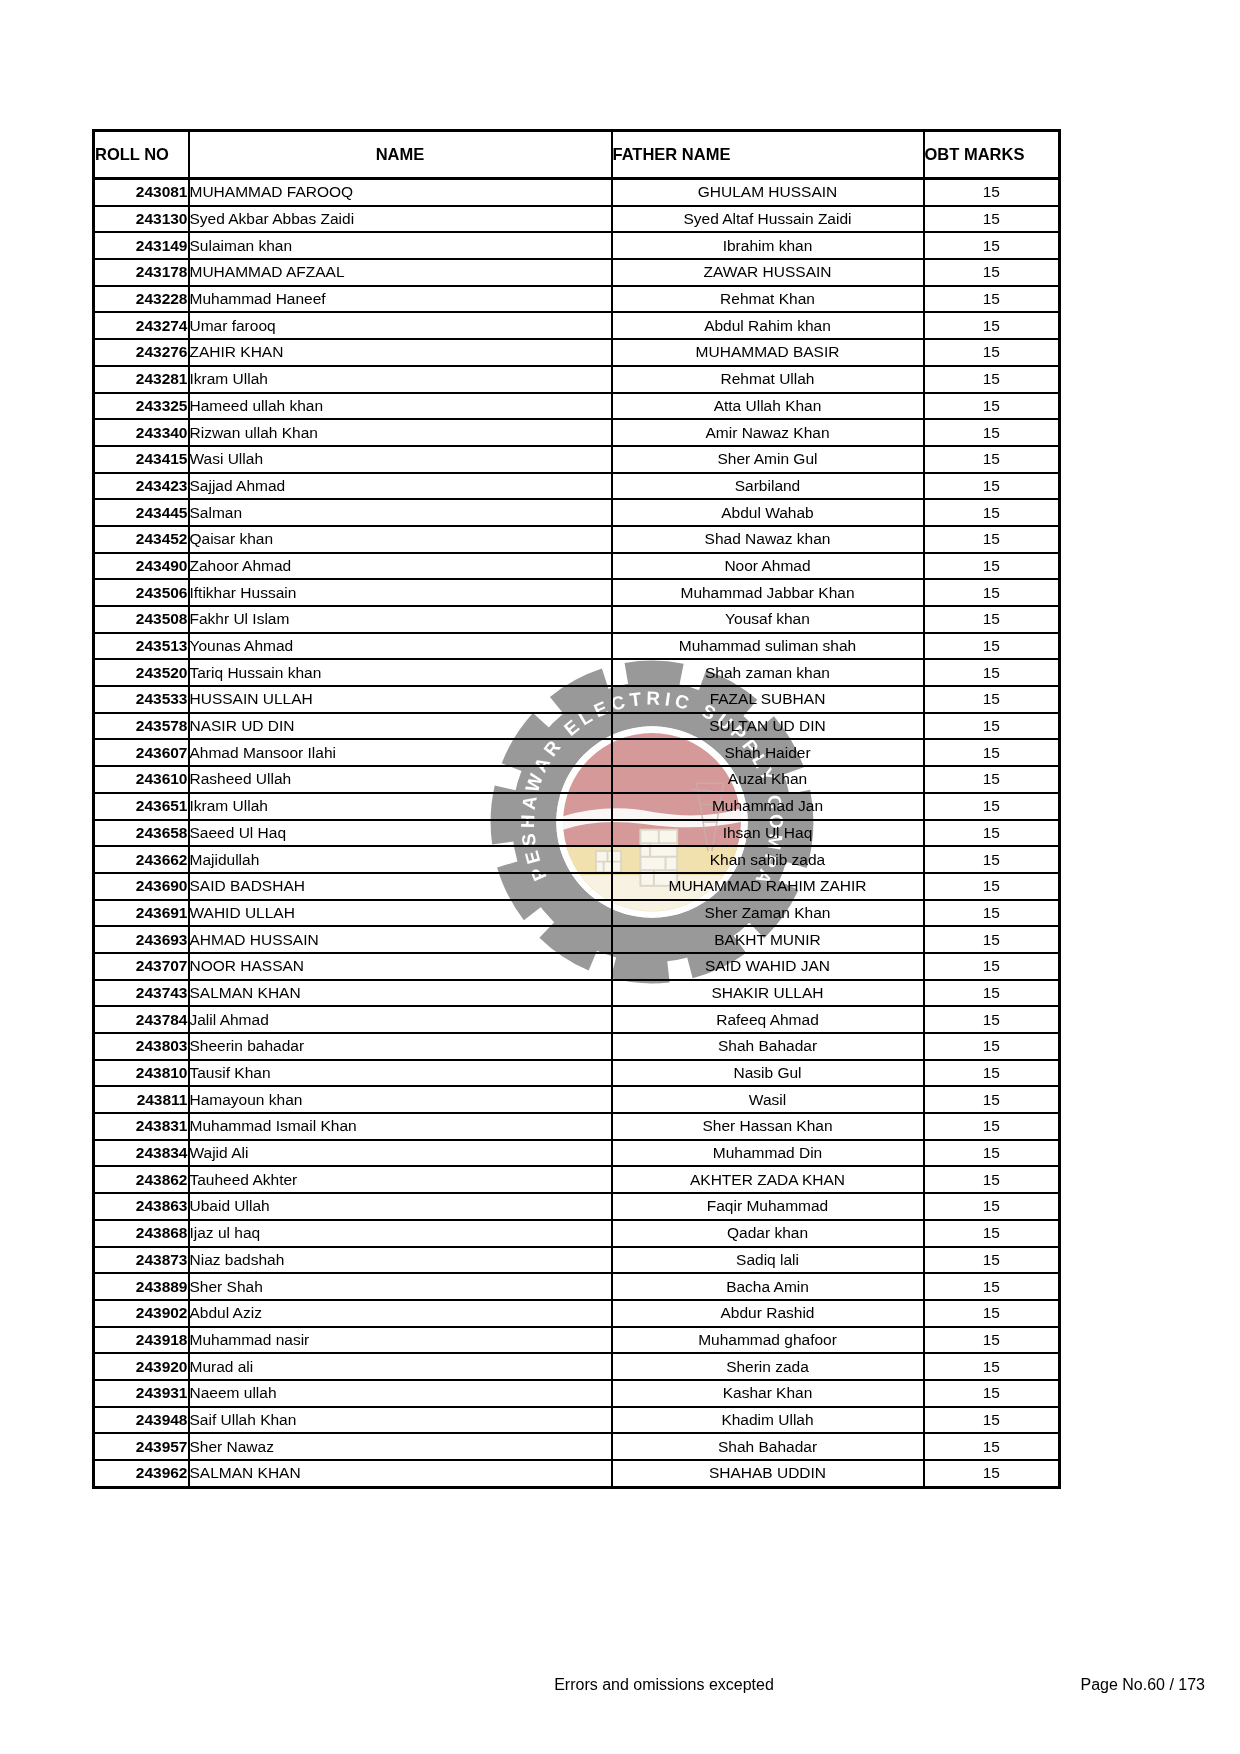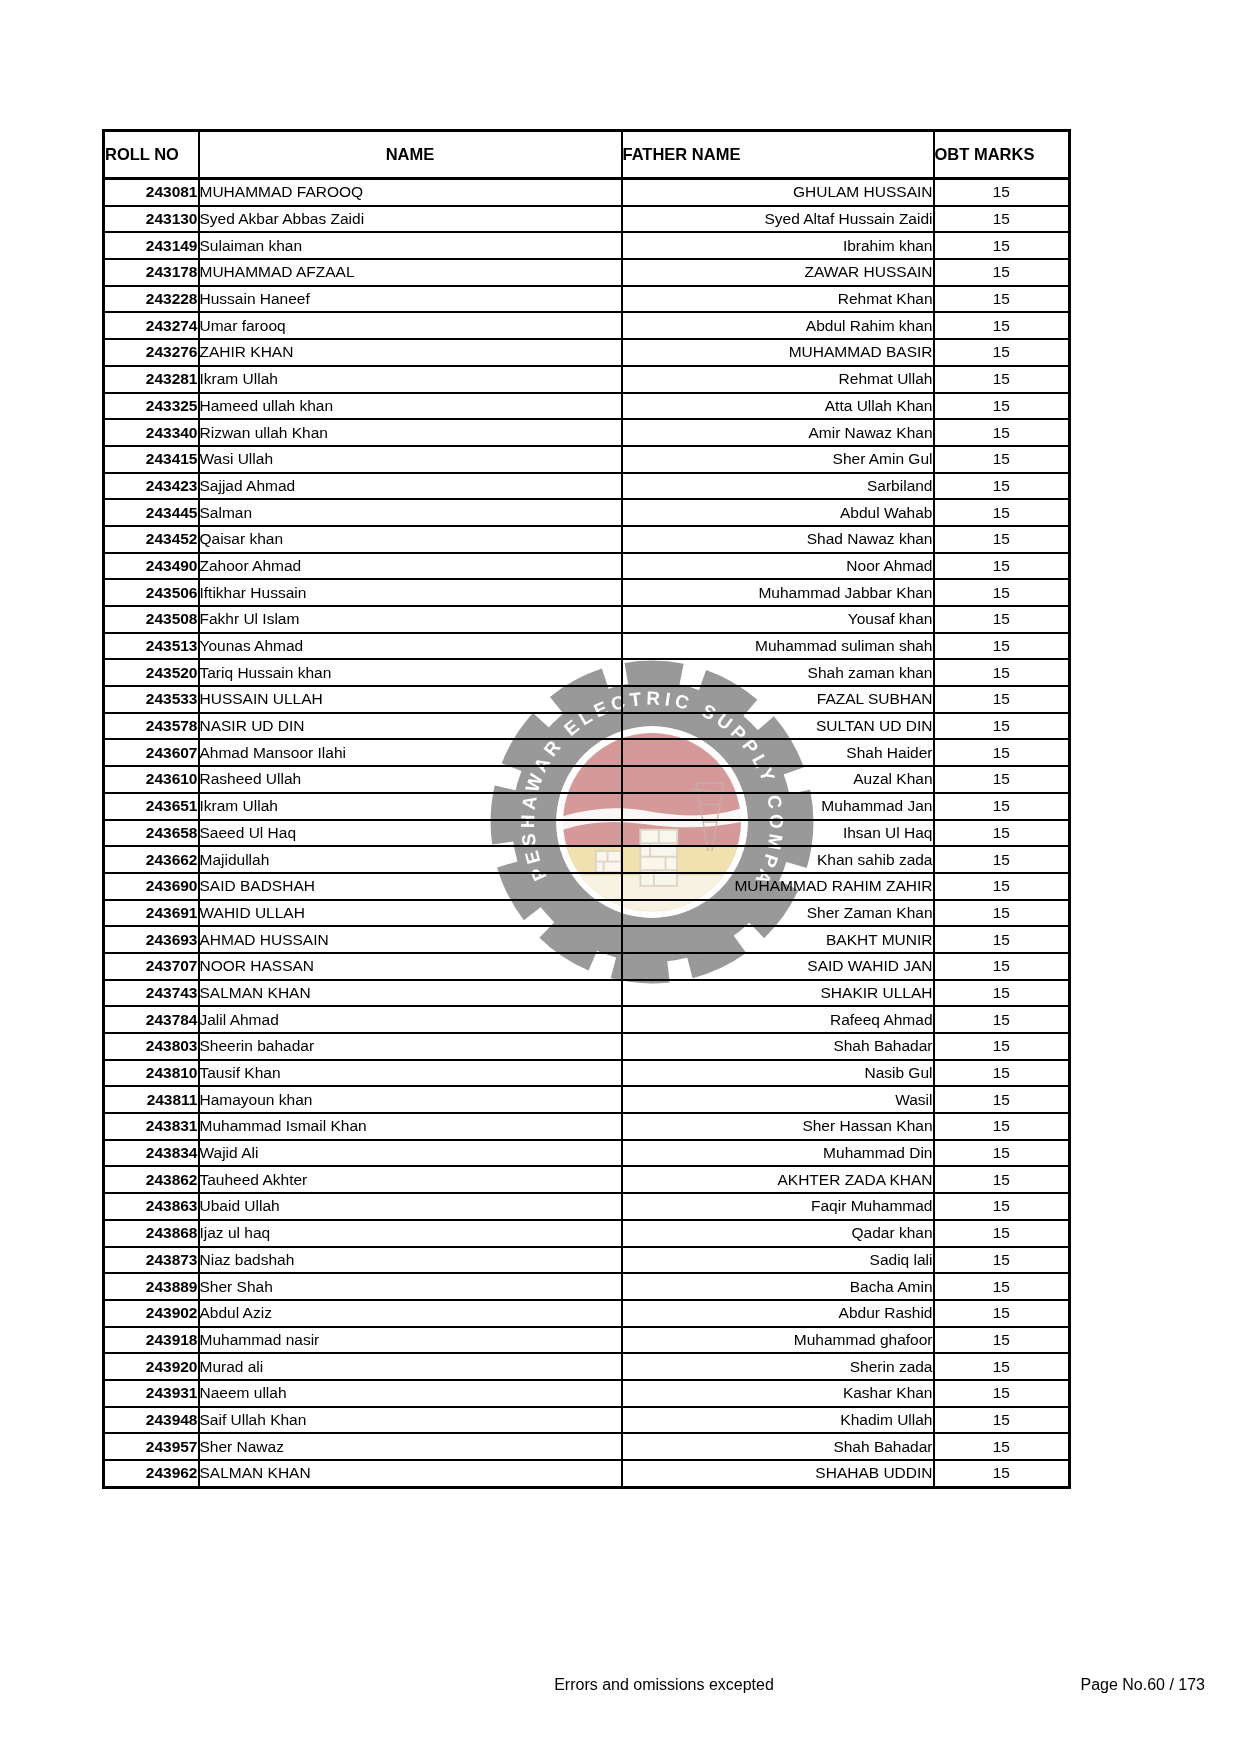--- a/index.html
+++ b/index.html
@@ -24,21 +24,21 @@
     width: 348px;
     height: 348px;
     opacity: 0.48;
     z-index: 0;
     pointer-events: none;
   }
 
   
   .results-table-wrap {
     position: absolute;
-    left: 102px;
+    left: 92px;
     top: 129px;
     width: 966px;
     z-index: 1;
   }
   table.results {
     border-collapse: collapse;
     table-layout: fixed;
     width: 966px;
     background: transparent;
     border: 3px solid #000;
@@ -63,21 +63,21 @@
     overflow: hidden;
     white-space: nowrap;
   }
   th.h-roll   { text-align: left;  padding-left: 6px; }
   th.h-name   { text-align: center;  padding-left: 4px; }
   th.h-father { text-align: left;  padding-left: 4px; }
   th.h-marks  { text-align: left; }
 
   td.col-roll   { text-align: right; padding-right: 13px; font-weight: bold; }
   td.col-name   { text-align: left;  padding-left: 5px; }
-  td.col-father { text-align: right;  padding-left: 5px; }
+  td.col-father { text-align: center;  padding-left: 5px; }
   td.col-marks  { text-align: center; }
 
   
   .footer-note {
     position: absolute;
     top: 1676px;
     left: 0;
     width: 1240px;
     text-align: center;
     font-size: 16px;
@@ -165,21 +165,21 @@
           <td class="col-marks">15</td>
         </tr>
         <tr>
           <td class="col-roll">243178</td>
           <td class="col-name">MUHAMMAD AFZAAL</td>
           <td class="col-father">ZAWAR HUSSAIN</td>
           <td class="col-marks">15</td>
         </tr>
         <tr>
           <td class="col-roll">243228</td>
-          <td class="col-name">Hussain Haneef</td>
+          <td class="col-name">Muhammad Haneef</td>
           <td class="col-father">Rehmat Khan</td>
           <td class="col-marks">15</td>
         </tr>
         <tr>
           <td class="col-roll">243274</td>
           <td class="col-name">Umar farooq</td>
           <td class="col-father">Abdul Rahim khan</td>
           <td class="col-marks">15</td>
         </tr>
         <tr>

